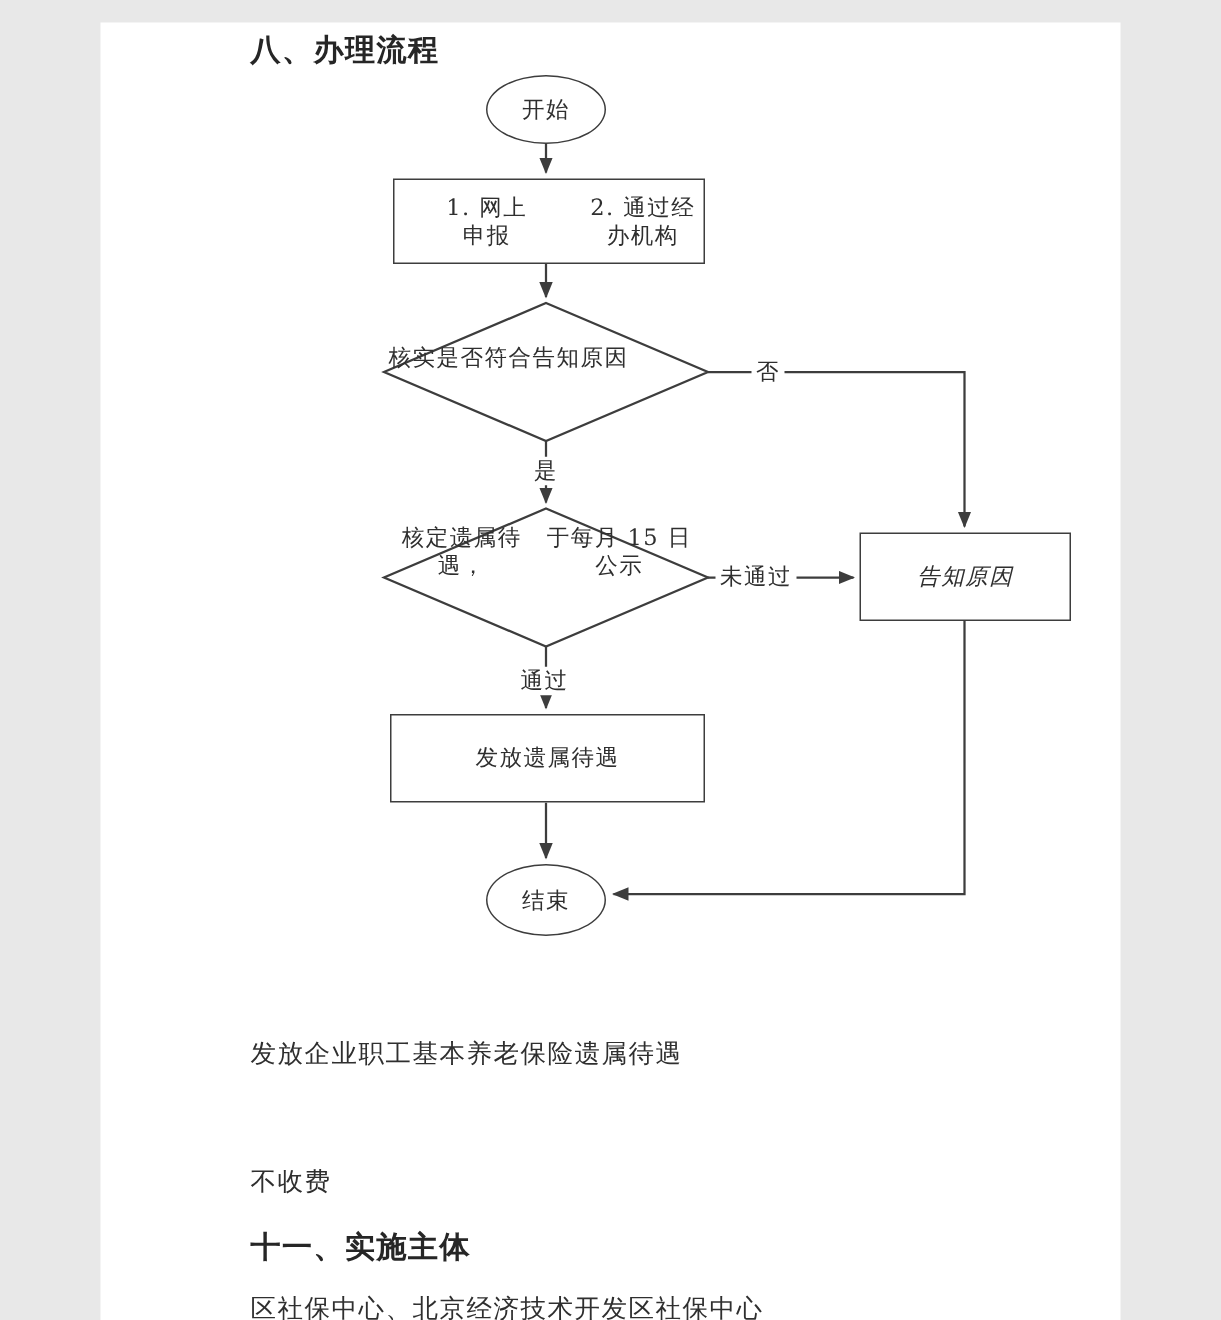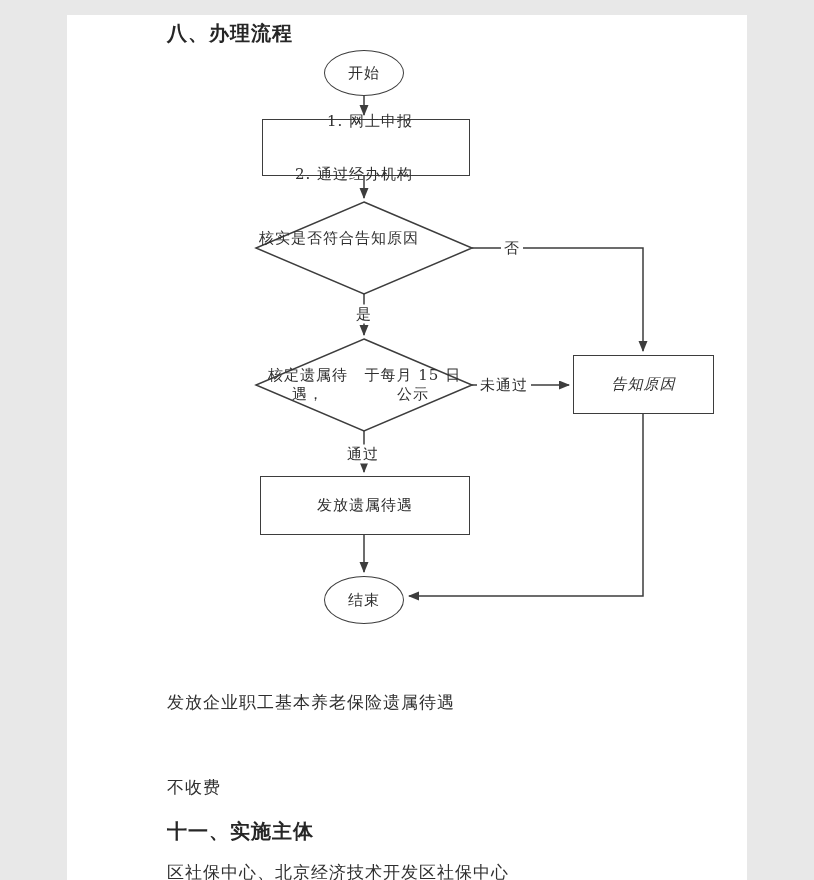--- a/index.html
+++ b/index.html
@@ -23,21 +23,21 @@
   .flowchart{position:absolute; left:0; top:0; width:814px; height:630px;}
   .flowchart svg{position:absolute; left:0; top:0;}
   .node{
     position:absolute; box-sizing:border-box;
     display:flex; align-items:center; justify-content:center;
     font-size:15px; letter-spacing:1px; color:var(--text_color);
     background:var(--page_bg); text-align:center;
   }
   .terminator{border:1.5px solid var(--line_color); border-radius:50%;}
   .process{border:1.5px solid var(--line_color);}
-  .process-lines{display:flex; flex-direction:column; align-items:flex-end; line-height:19px;gap:34px;}
+  .process-lines{display:flex; flex-direction:row; align-items:center; line-height:19px;gap:34px;}
   .diamond-label{
     position:absolute; display:flex; flex-direction:row; align-items:center;
     font-size:15px; letter-spacing:1px; line-height:19px; text-align:center;
   }
   .edge-label{
     position:absolute; transform:translate(-50%,-50%);
     background:var(--page_bg); padding:0 3px;
     font-size:15px; letter-spacing:1px; color:var(--text_color); white-space:nowrap;
   }
 </style>
@@ -79,21 +79,21 @@
         <span>1. 网上申报</span>
         <span>2. 通过经办机构</span>
       </div>
     </div>
 
     <div class="diamond-label" style="left:192px; top:214px; width:210px;">
       <span>核实是否符合</span>
       <span>告知原因</span>
     </div>
 
-    <div class="diamond-label" style="left:192px; top:351px; width:210px;">
+    <div class="diamond-label" style="left:192px; top:334px; width:210px;">
       <span>核定遗属待遇，</span>
       <span>于每月 15 日公示</span>
     </div>
 
     <div class="node process" style="left:506px; top:340px; width:141px; height:59px;font-style:italic;">
       <span>告知原因</span>
     </div>
 
     <div class="node process" style="left:193px; top:461px; width:210px; height:59px;">
       <span>发放遗属待遇</span>

